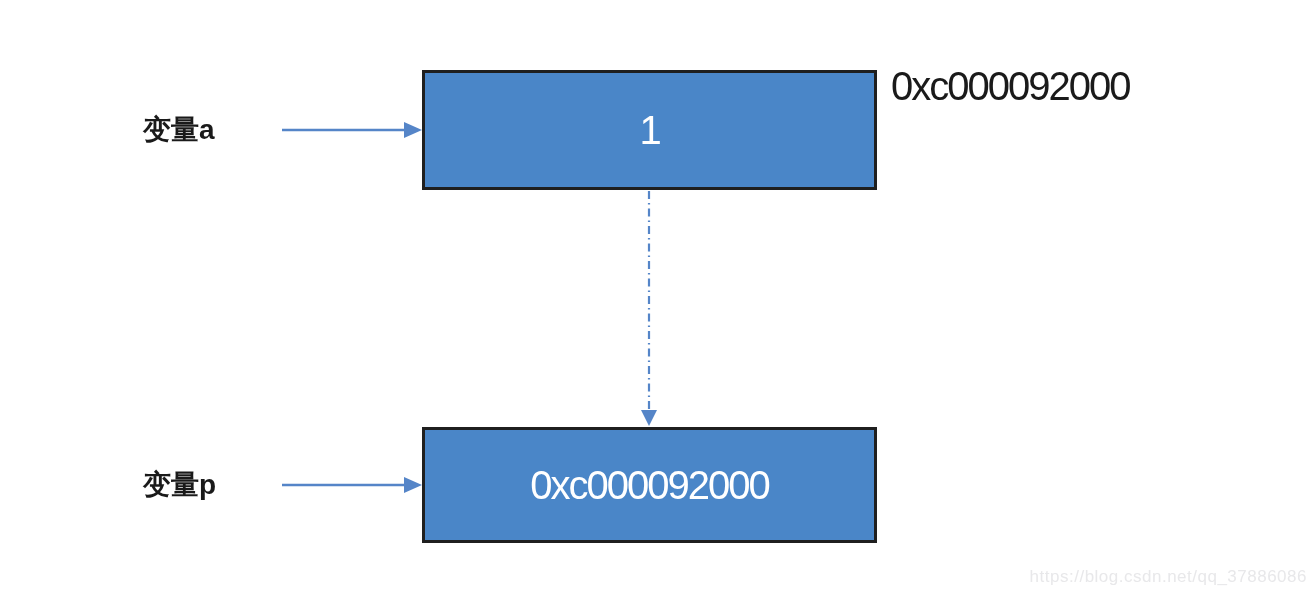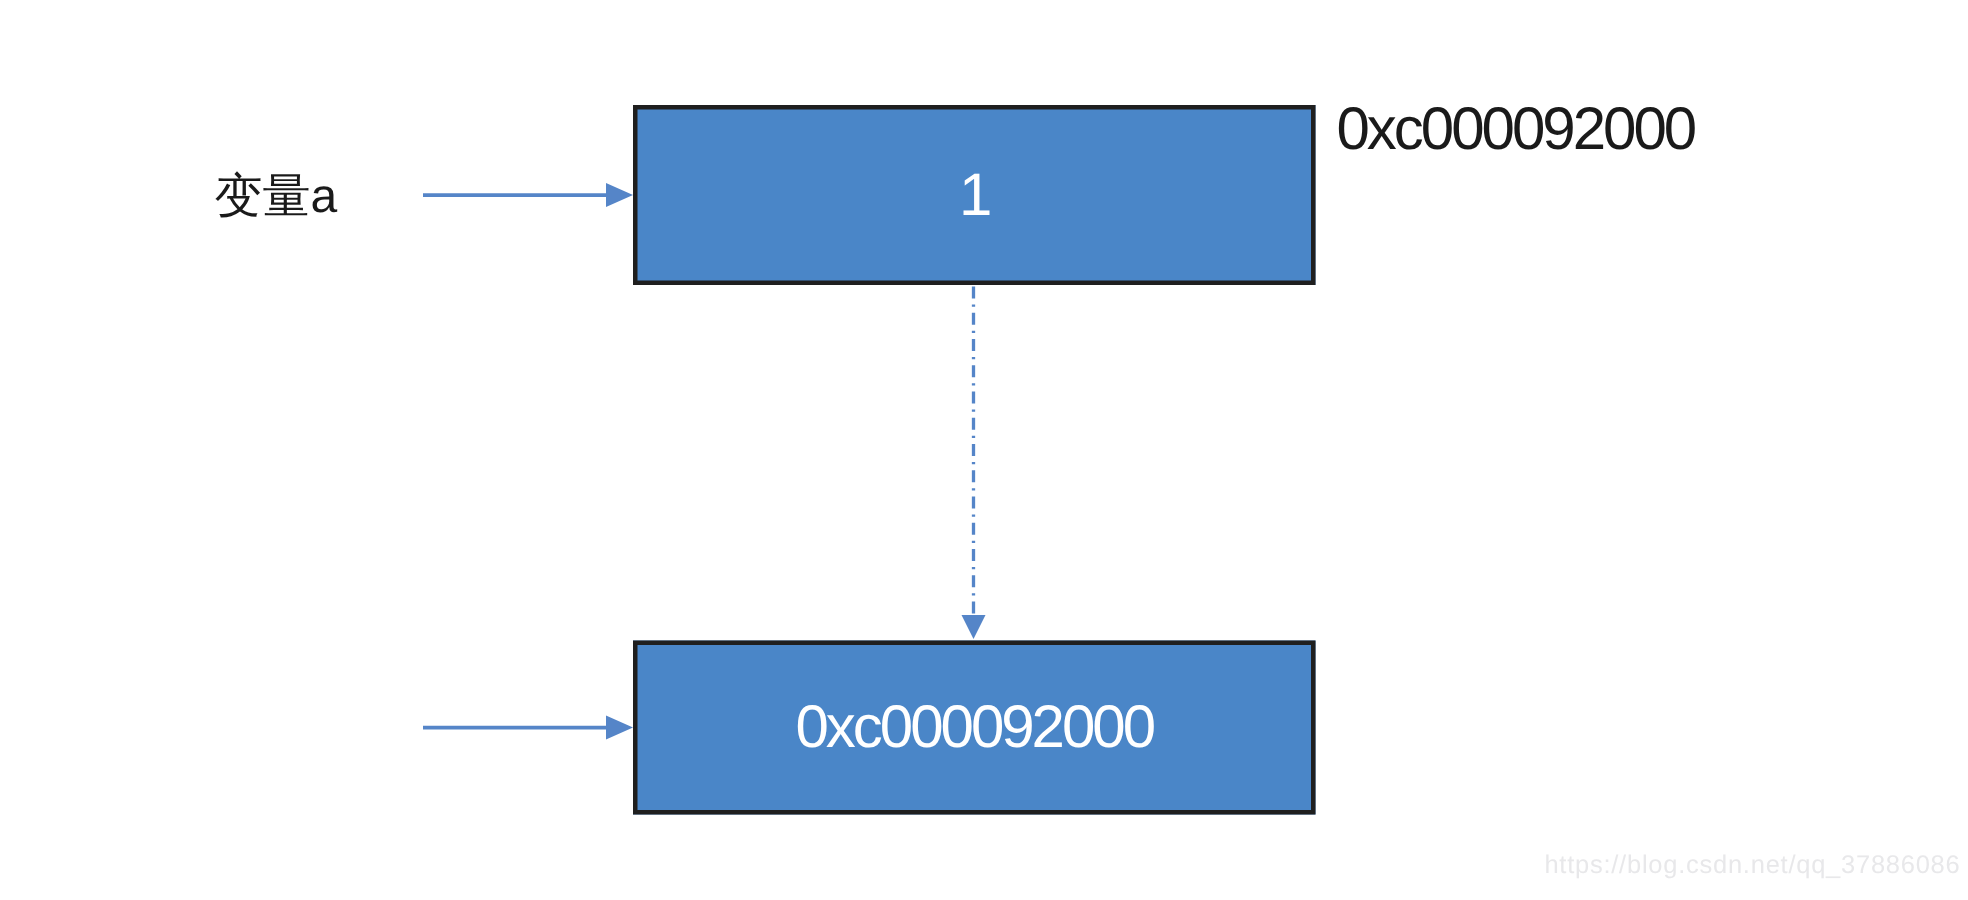--- a/index.html
+++ b/index.html
@@ -6,24 +6,25 @@
   body {
     width: 1312px; height: 600px;
     background: #ffffff;
     font-family: "Liberation Sans", sans-serif;
     position: relative; overflow: hidden;
   }
   .canvas { position: absolute; left: 0; top: 0; width: 1312px; height: 600px; }
 
   .var-label {
     position: absolute;
-    font-size: 32px;
+    font-size: 28px;
     line-height: 40px;
     color: var(--label-text, #1a1a1a);
     white-space: nowrap;
+    font-weight: bold;
   }
   #label-a { left: 143px; top: 110px; }
   #label-p { left: 143px; top: 465px; }
 
   .mem-box {
     position: absolute;
     left: 422px; width: 455px;
     background: var(--box-fill, #4a86c8);
     border: 3px solid var(--box-border, #1f1f1f);
     box-sizing: border-box;
@@ -89,20 +90,21 @@
   </svg>
 
   <div id="label-a" class="var-label">变量a</div>
 
   <div id="box-a" class="mem-box">
     <span class="box-value">1</span>
   </div>
 
   <div id="addr-a" class="addr">0xc000092000</div>
 
+  <div id="label-p" class="var-label">变量p</div>
 
   <div id="box-p" class="mem-box">
     <span class="box-value">0xc000092000</span>
   </div>
 
 
   <div class="watermark">https://blog.csdn.net/qq_37886086</div>
 
 </div>
 

